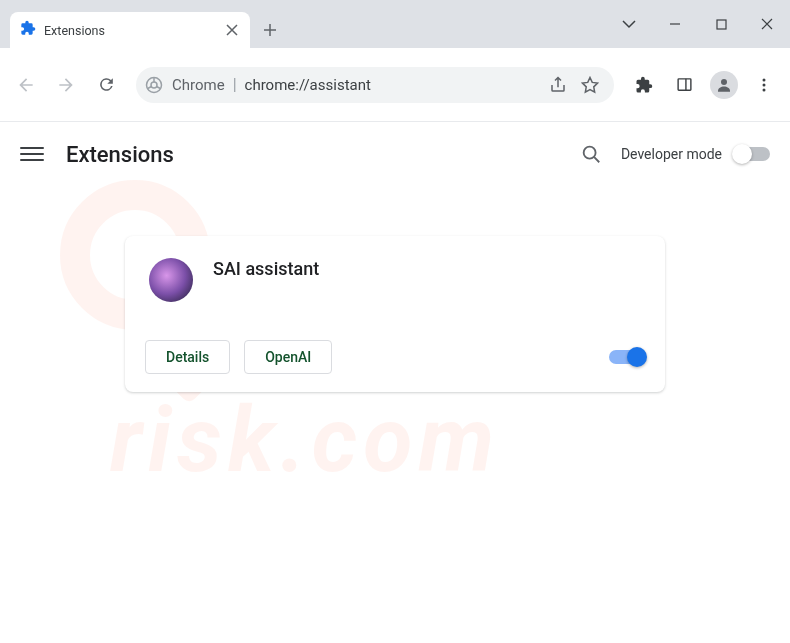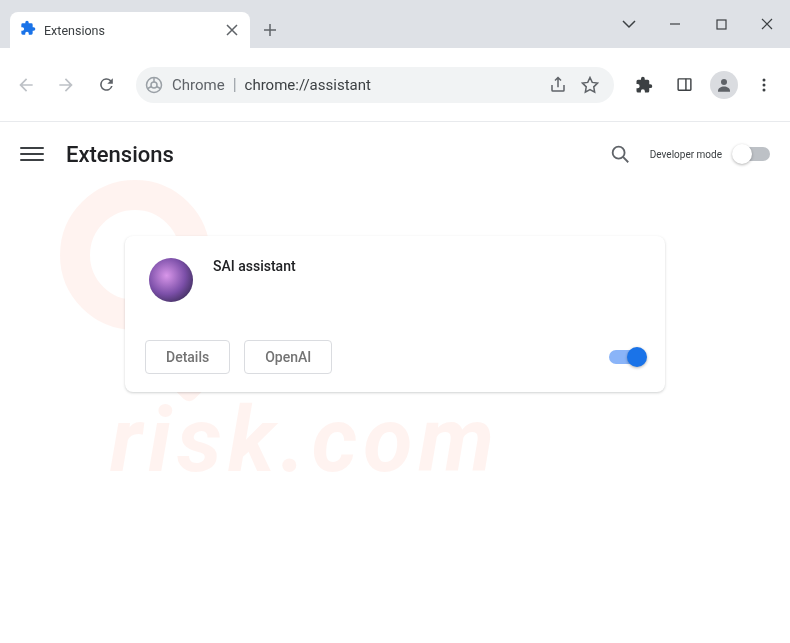--- a/index.html
+++ b/index.html
@@ -36,36 +36,36 @@
 .toolbar-right { display: flex; align-items: center; gap: 4px; }
 .toolbar-icon { width: 36px; height: 36px; display: flex; align-items: center; justify-content: center; border-radius: 50%; cursor: pointer; color: #3c4043; }
 .avatar { width: 28px; height: 28px; background: #dadce0; border-radius: 50%; display: flex; align-items: center; justify-content: center; }
 
 
 .ext-header { height: 64px; display: flex; align-items: center; padding: 0 20px; position: relative; z-index: 1; }
 .hamburger { width: 24px; height: 24px; margin-right: 22px; cursor: pointer; display: flex; flex-direction: column; justify-content: center; gap: 4px; }
 .hamburger span { height: 2px; background: #3c4043; border-radius: 1px; }
 .ext-title { font-size: 22px; font-weight: 500; color: #202124; flex: 1; }
 .ext-search { width: 24px; height: 24px; margin-right: 18px; cursor: pointer; color: #5f6368; display: flex; align-items: center; justify-content: center; }
-.dev-mode-label { font-size: 10px; color: #3c4043; margin-right: 12px; }
+.dev-mode-label { font-size: 14px; color: #3c4043; margin-right: 12px; }
 .toggle { width: 36px; height: 14px; background: #bdc1c6; border-radius: 7px; position: relative; cursor: pointer; }
 .toggle-knob { width: 20px; height: 20px; background: #fff; border-radius: 50%; position: absolute; left: -2px; top: -3px; box-shadow: 0 1px 3px rgba(0,0,0,0.3); }
 .toggle.on { background: #8ab4f8; }
 .toggle.on .toggle-knob { left: 18px; background: #1a73e8; }
 
 
 .content { padding: 20px 60px; position: relative; z-index: 1; }
 .card { background: #fff; border-radius: 8px; box-shadow: 0 1px 3px rgba(60,64,67,0.15), 0 1px 2px rgba(60,64,67,0.1); padding: 0; max-width: 540px; margin: 30px auto 0; }
 .card-body { padding: 22px 24px 24px; display: flex; gap: 20px; }
 .ext-icon { width: 44px; height: 44px; border-radius: 50%; background: radial-gradient(circle at 40% 40%, #d896e9, #7b4fa8, #1a1a2e); flex-shrink: 0; }
 .ext-info { flex: 1; }
-.ext-name { font-size: 14px; font-weight: 500; color: #202124; margin-bottom: 6px; }
+.ext-name { font-size: 18px; font-weight: 500; color: #202124; margin-bottom: 6px; }
 .ext-desc { font-size: 14px; color: #5f6368; line-height: 1.5; }
 .card-footer { border-top: 0; padding: 14px 20px 18px; display: flex; align-items: center; gap: 14px; }
-.card-btn { padding: 8px 20px; border: 1px solid #dadce0; border-radius: 4px; background: #fff; color: #737373; font-size: 14px; font-weight: 500; cursor: pointer; }
+.card-btn { padding: 8px 20px; border: 1px solid #dadce0; border-radius: 4px; background: #fff; color: #14532d; font-size: 14px; font-weight: 500; cursor: pointer; }
 .card-spacer { flex: 1; }
 </style>
 </head>
 <body>
 
 <div class="watermark">
   <div class="wm-circle"></div>
   <div class="wm-handle"></div>
   <div class="wm-text">PC</div>
   <div class="wm-risk">risk.com</div>

